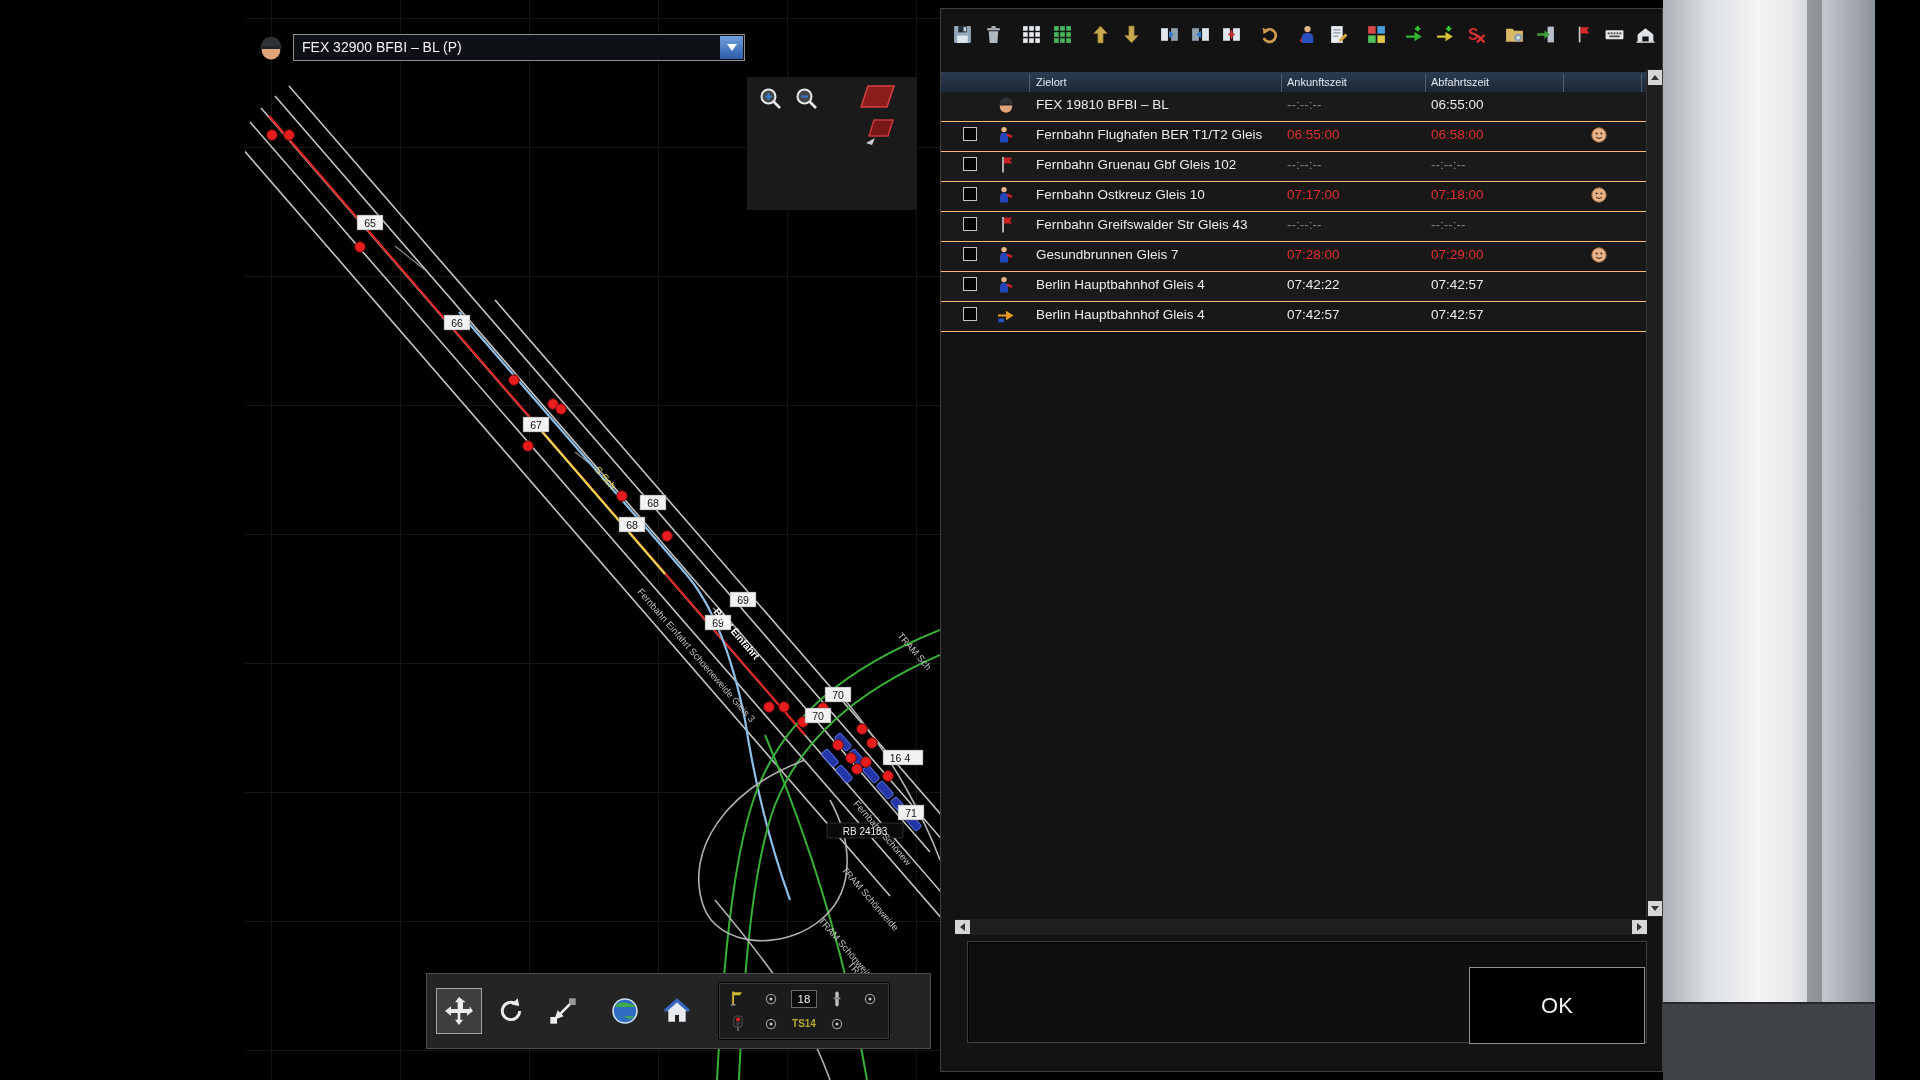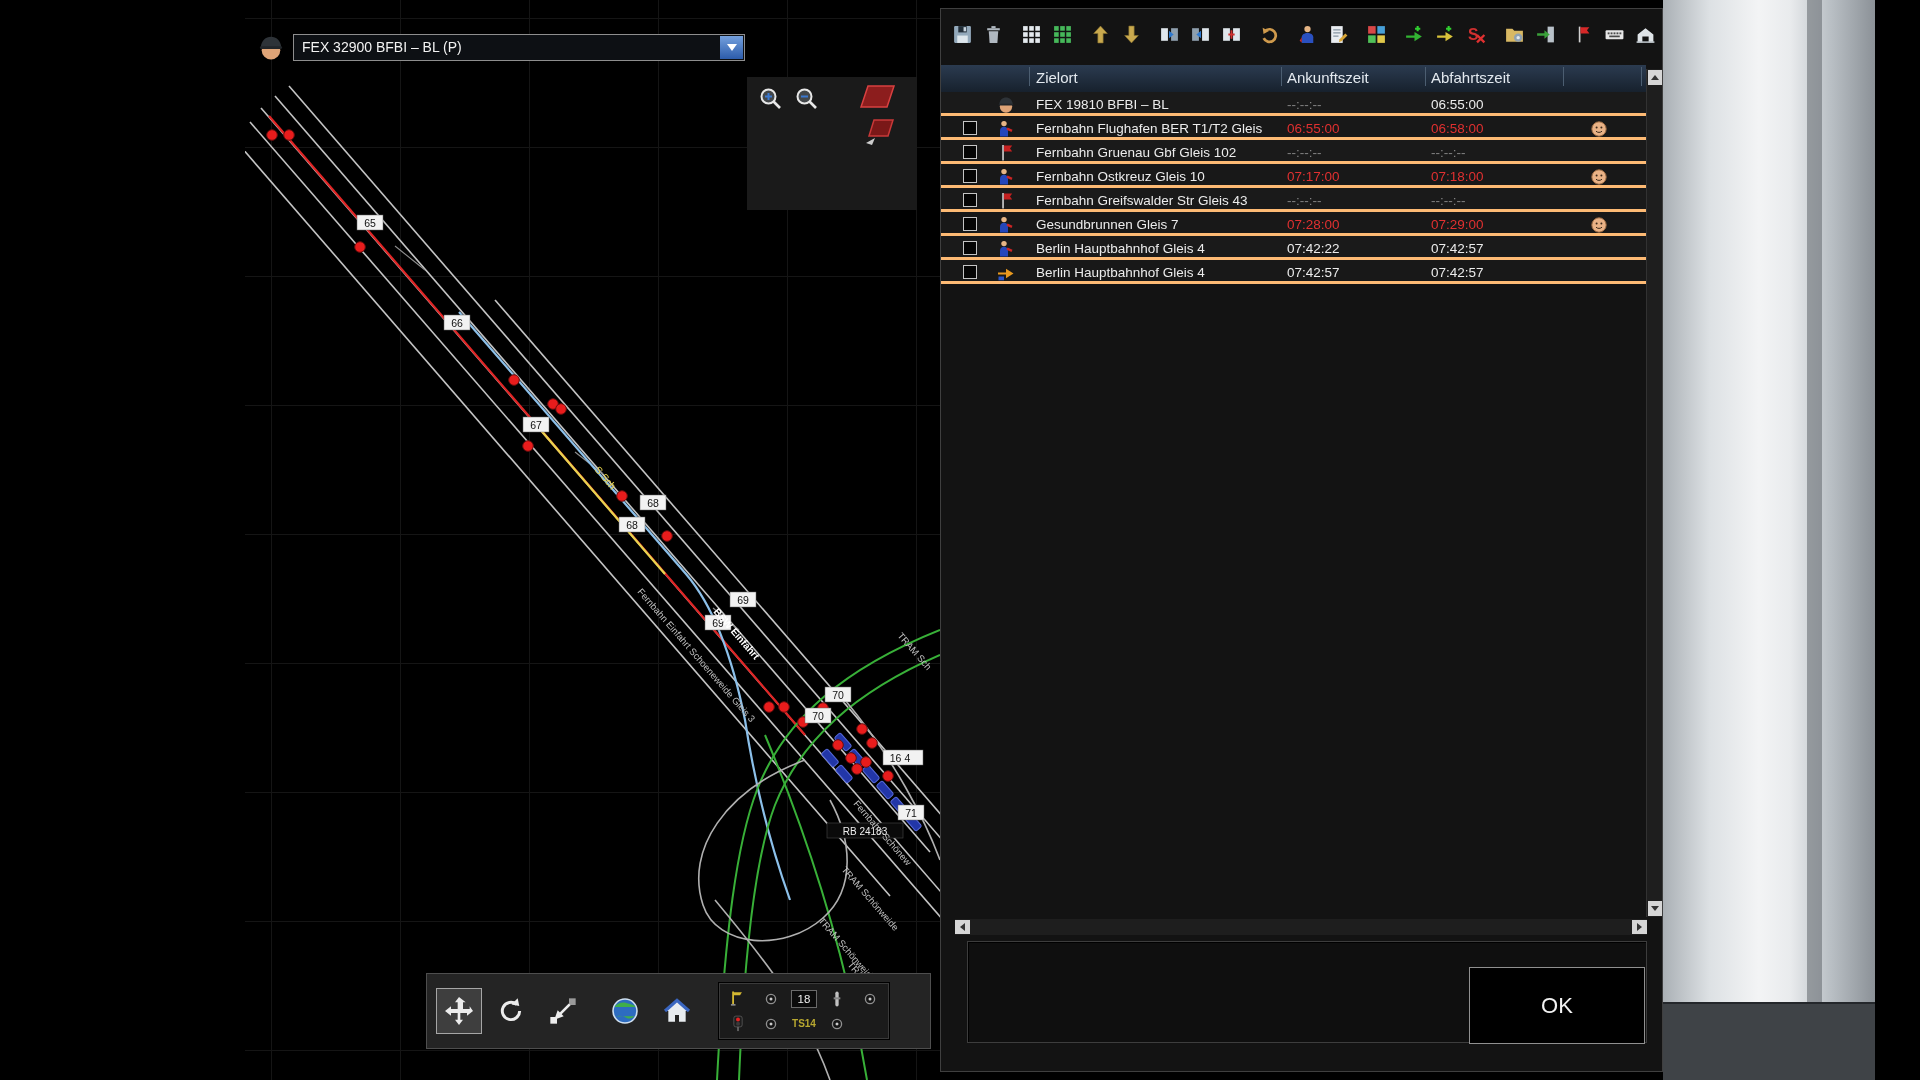--- a/index.html
+++ b/index.html
@@ -39,28 +39,28 @@
     font-size:11.5px;text-align:center;line-height:16px}
   .ts14{color:#b8a830;font-size:10px;font-weight:bold}
 
   
   #right-panel{position:absolute;left:940px;top:8px;width:723px;height:1064px;background:#131313;border:1px solid #3f3f3f}
   #toolbar{position:absolute;left:8px;top:10px;width:707px;height:30px;display:flex;align-items:center;gap:4px}
   .tb-btn{width:27px;height:27px;display:flex;align-items:center;justify-content:center;flex:0 0 auto}
   .tb-btn svg{width:21px;height:21px}
   .tb-btn.push{margin-left:auto}
 
-  #table-header{position:absolute;left:0;top:56px;width:705px;height:28px;
-    background:linear-gradient(#2b3b50,#17212d);border-bottom:1px solid #000;color:#e3e9ef;font-size:15px}
+  #table-header{position:absolute;left:0;top:63px;width:705px;height:28px;
+    background:linear-gradient(#2b3b50,#17212d);border-bottom:1px solid #000;color:#e3e9ef;font-size:11px}
   #table-header span.h{position:absolute;top:4px;white-space:nowrap}
   .h-ziel{left:95px}.h-ank{left:346px}.h-abf{left:490px}
   .hsep{position:absolute;top:2px;height:19px;width:1px;background:#4c5e71}
 
   #rows{position:absolute;left:0;top:83px;width:705px}
-  .trow{position:relative;height:24px;background:#1a1a1a;border-bottom:3px solid #fdba74}
+  .trow{position:relative;height:30px;background:#1a1a1a;border-bottom:1px solid #fdba74}
   .trow:nth-child(even){background:#181818}
   .cb{position:absolute;left:22px;top:5px;width:14px;height:14px;border:1px solid #c4c4c4;background:#050505}
   .ric{position:absolute;left:55px;top:3px;width:20px;height:20px}
   .ric svg,.cfa svg{width:100%;height:100%}
   .czl{position:absolute;left:95px;top:5px;font-size:13.5px;color:#ececec;white-space:nowrap;max-width:245px;overflow:hidden}
   .can{position:absolute;left:346px;top:5px;font-size:13.5px;white-space:nowrap}
   .cab{position:absolute;left:490px;top:5px;font-size:13.5px;white-space:nowrap}
   .cfa{position:absolute;left:648px;top:3px;width:20px;height:20px}
   .t-red{color:#e03030}.t-dim{color:#828282}.t-white{color:#ececec}
 

